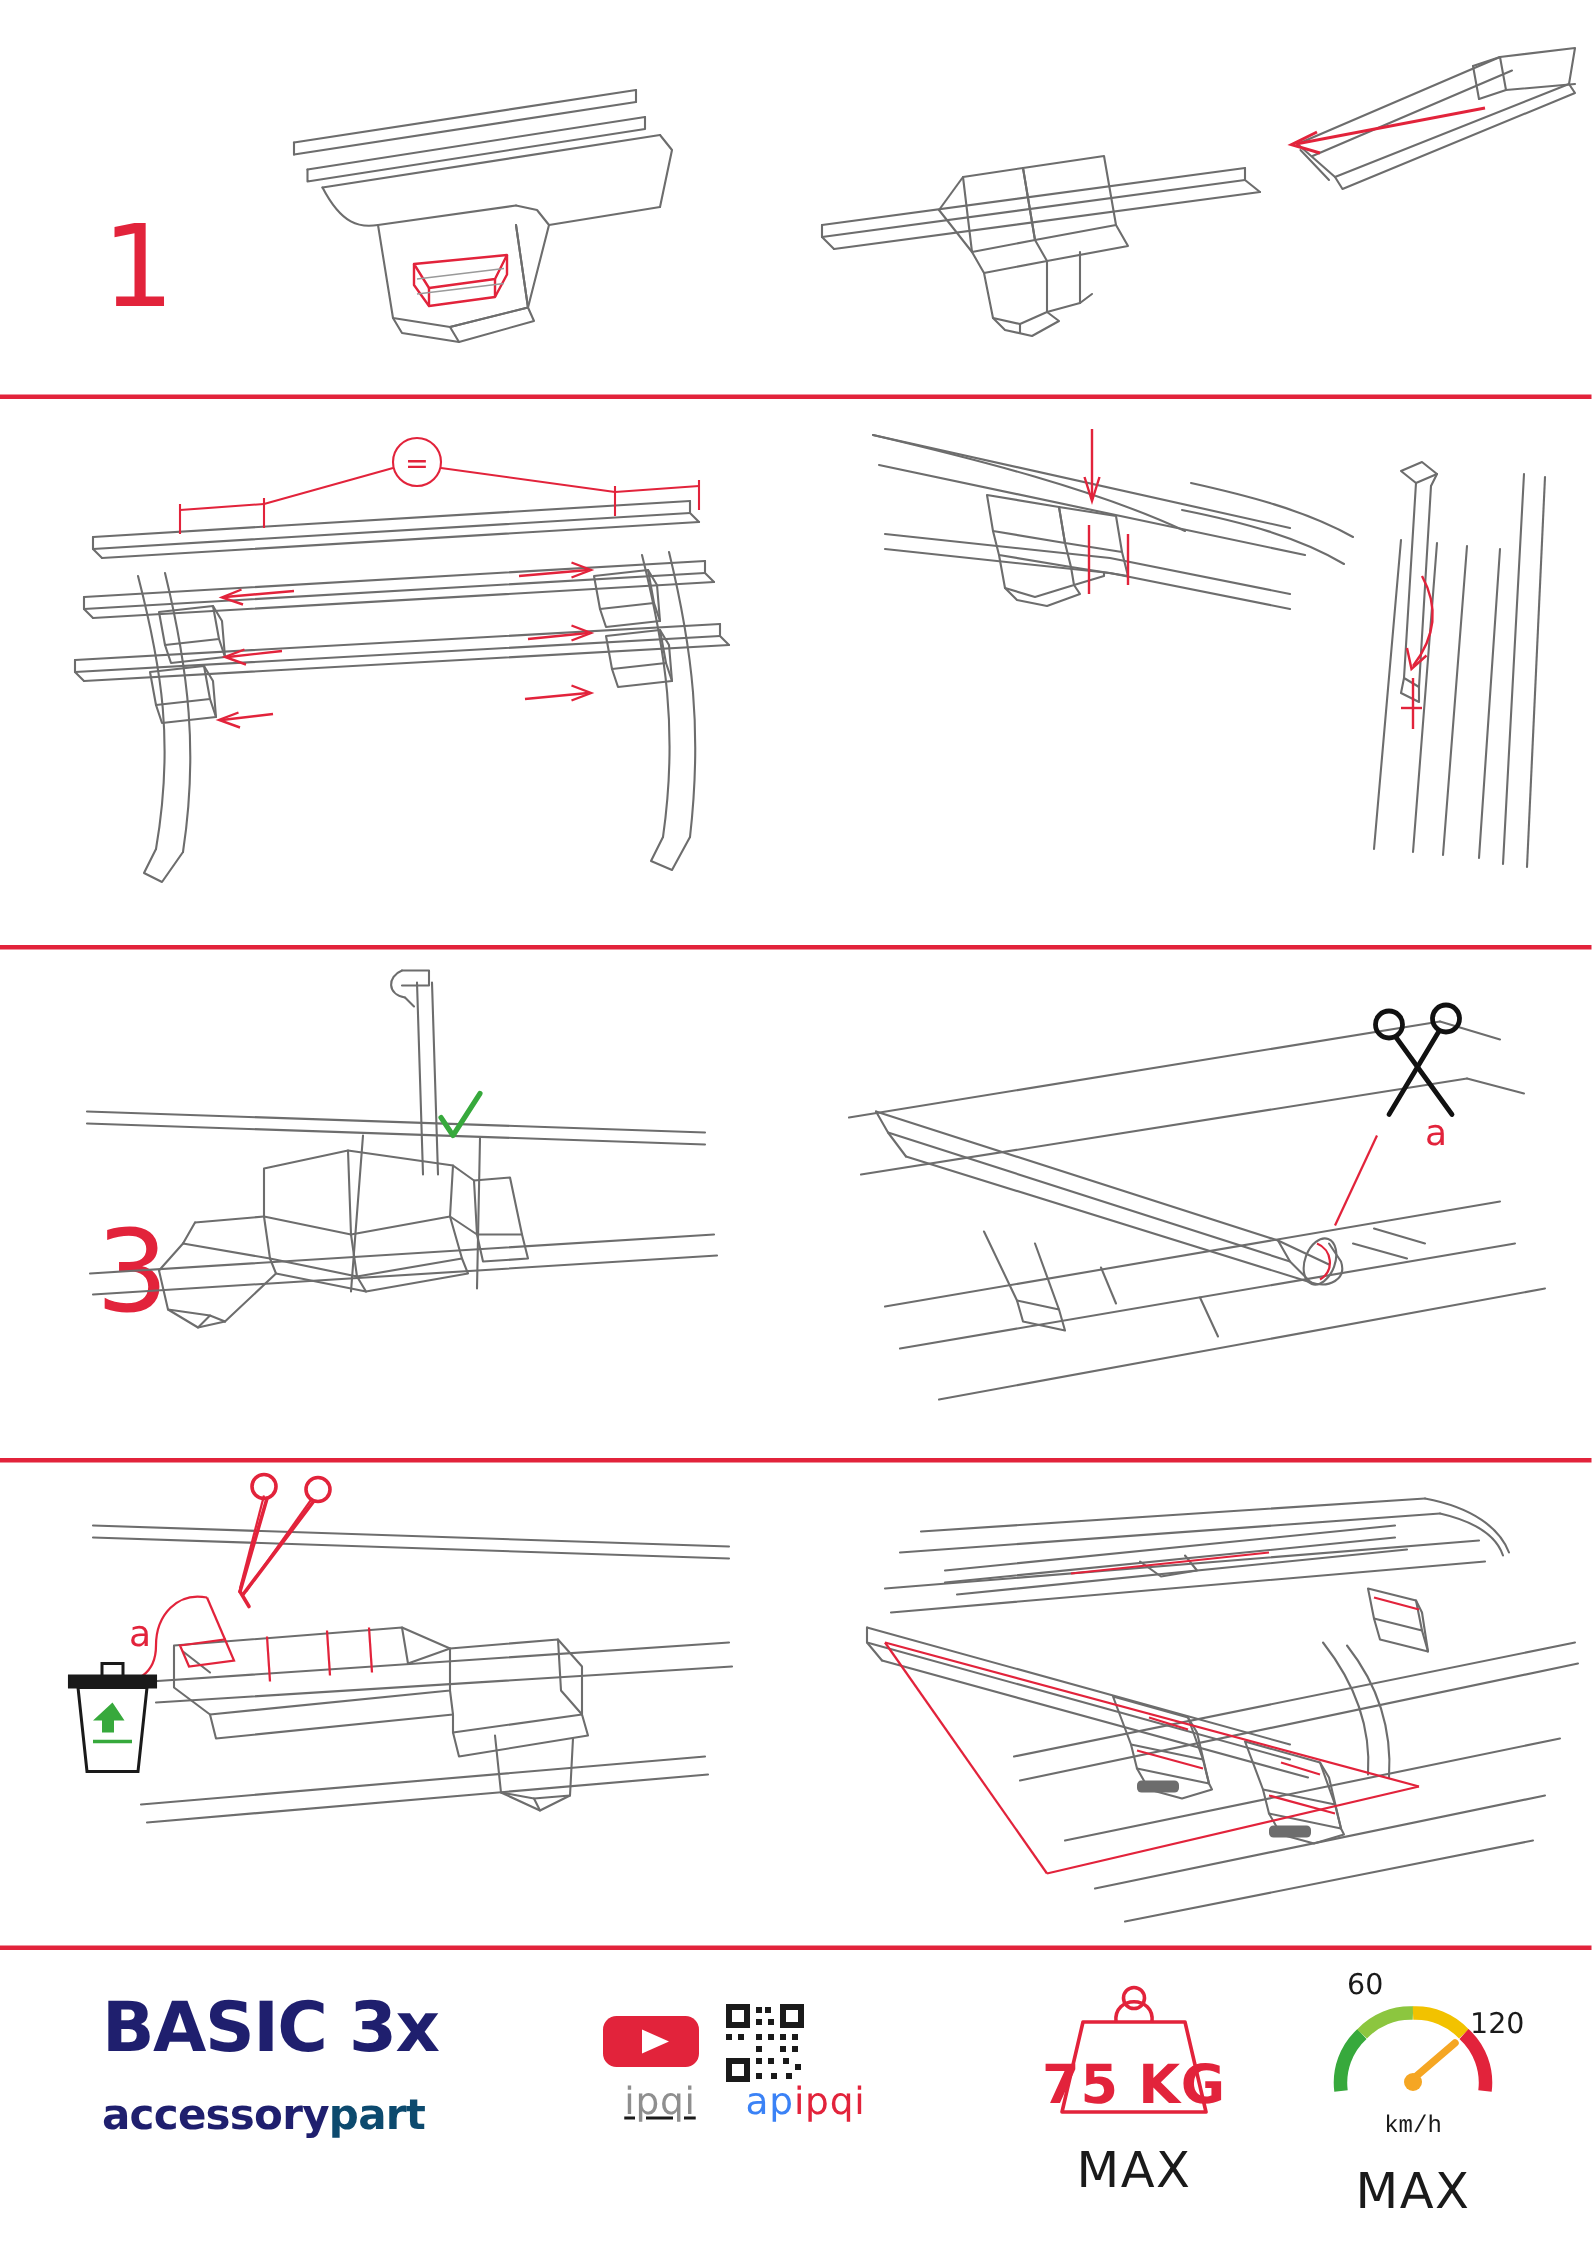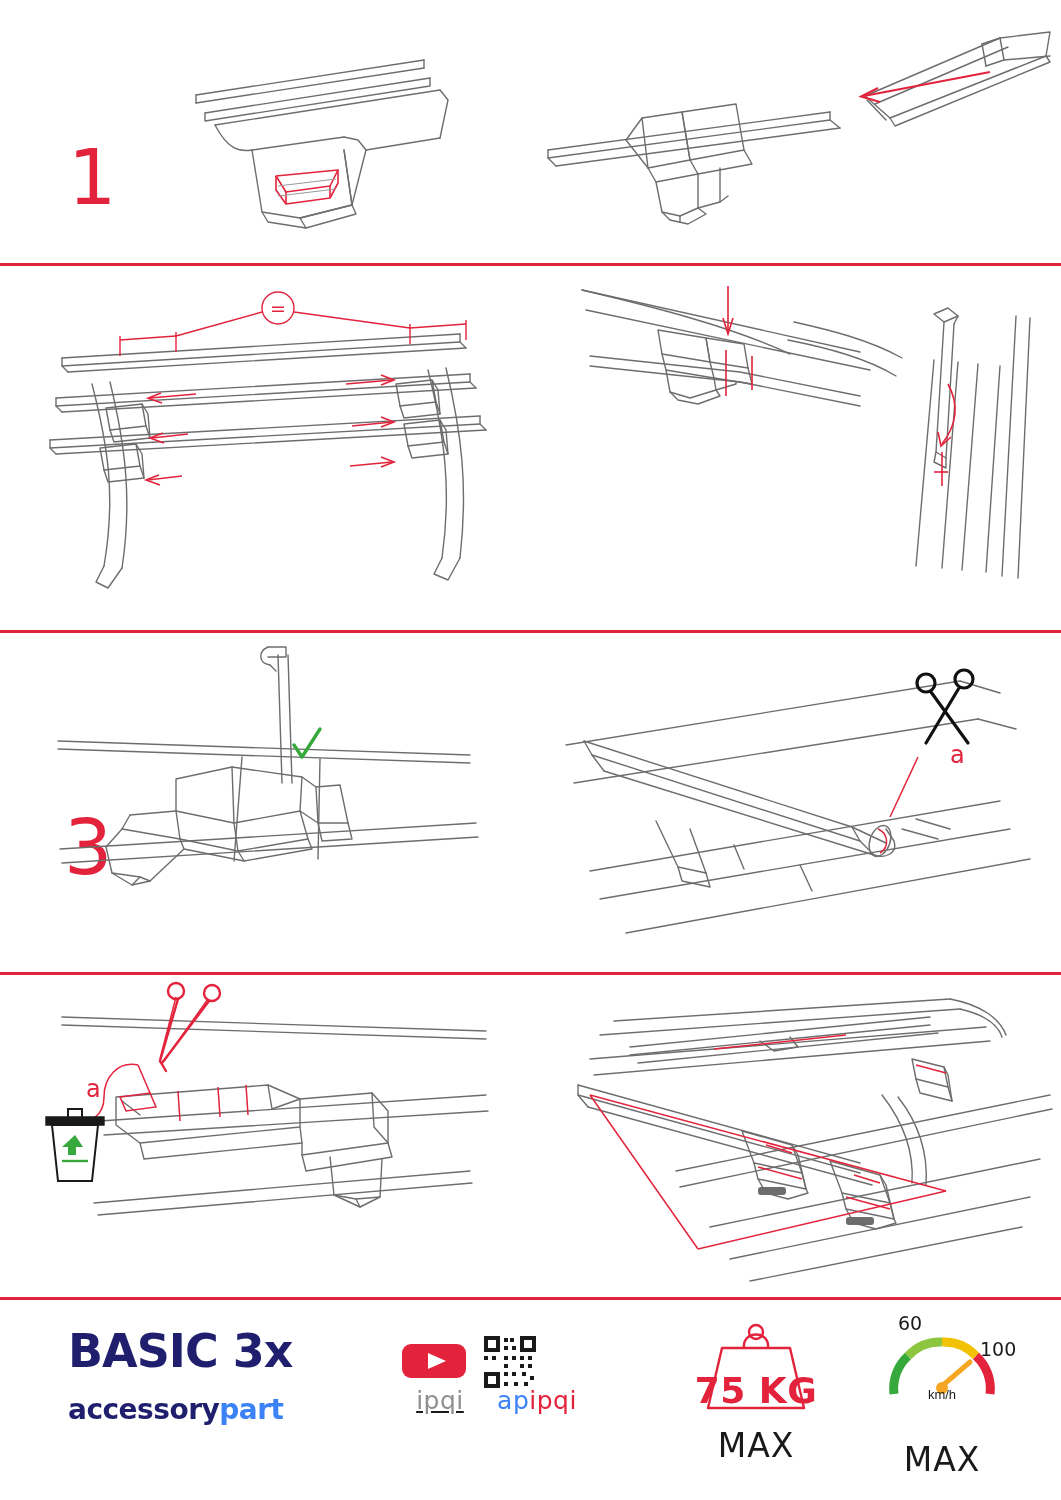--- a/index.html
+++ b/index.html
@@ -97,21 +97,21 @@
   }
   .brand-sub {
     margin-top: 22px;
     font-family: "DejaVu Sans", sans-serif;
     font-weight: bold;
     font-size: 28px;
     letter-spacing: -0.5px;
     line-height: 1;
   }
   .brand-sub .a1 { color: #1f1f6e; text-align: center; }
-  .brand-sub .a2 { color: #3b82f6; }
+  .brand-sub .a2 { color: #0c4a6e; }
 
   .logo-item {
     position: absolute;
     text-align: center;
   }
   .logo-label {
     font-family: "DejaVu Sans", sans-serif;
     font-size: 25px;
     letter-spacing: 0.5px;
     line-height: 1;
@@ -151,24 +151,24 @@
     left: 0; top: 62px; width: 140px;
     text-align: center;
     font-family: "DejaVu Sans", sans-serif;
     font-weight: bold;
     font-size: 36px;
     color: #e2233b;
     letter-spacing: 0.5px;
   }
   .kmh-label {
     position: absolute;
-    left: 0; top: 81px; width: 160px;
+    left: 0; top: 102px; width: 160px;
     text-align: center;
-    font-family: Liberation Sans, sans-serif;
-    font-size: 13px;
+    font-family: Liberation Mono, monospace;
+    font-size: 16px;
     color: #1a1a1a;
   }
   .gauge-tick {
     position: absolute;
     font-family: "DejaVu Sans", sans-serif;
     font-size: 19px;
     color: #1a1a1a;
   }
   .tick-60  { left: 36px; top: 6px; }
   .tick-120 { left: 118px; top: 32px; }
@@ -681,19 +681,19 @@
         <g fill="none" stroke-width="9" stroke-linecap="butt">
           <path d="M32 88 A 44 44 0 0 1 46 50" stroke="#37a93c"></path>
           <path d="M46 50 A 44 44 0 0 1 80 36" stroke="#8cc63f"></path>
           <path d="M80 36 A 44 44 0 0 1 114 50" stroke="#f2c200"></path>
           <path d="M114 50 A 44 44 0 0 1 128 88" stroke="#e2233b"></path>
         </g>
         <path d="M80 80 L108 56" stroke="#f5a623" stroke-width="5" stroke-linecap="round" fill="none"></path>
         <circle cx="80" cy="82" r="6" fill="#f5a623"></circle>
       </svg>
       <div class="gauge-tick tick-60">60</div>
-      <div class="gauge-tick tick-120">100</div>
+      <div class="gauge-tick tick-120">120</div>
       <div class="kmh-label">km/h</div>
       <div class="max-label" style="margin-top:18px;">MAX</div>
     </div>
 
   </div>
 </div>
 
 </body></html>

